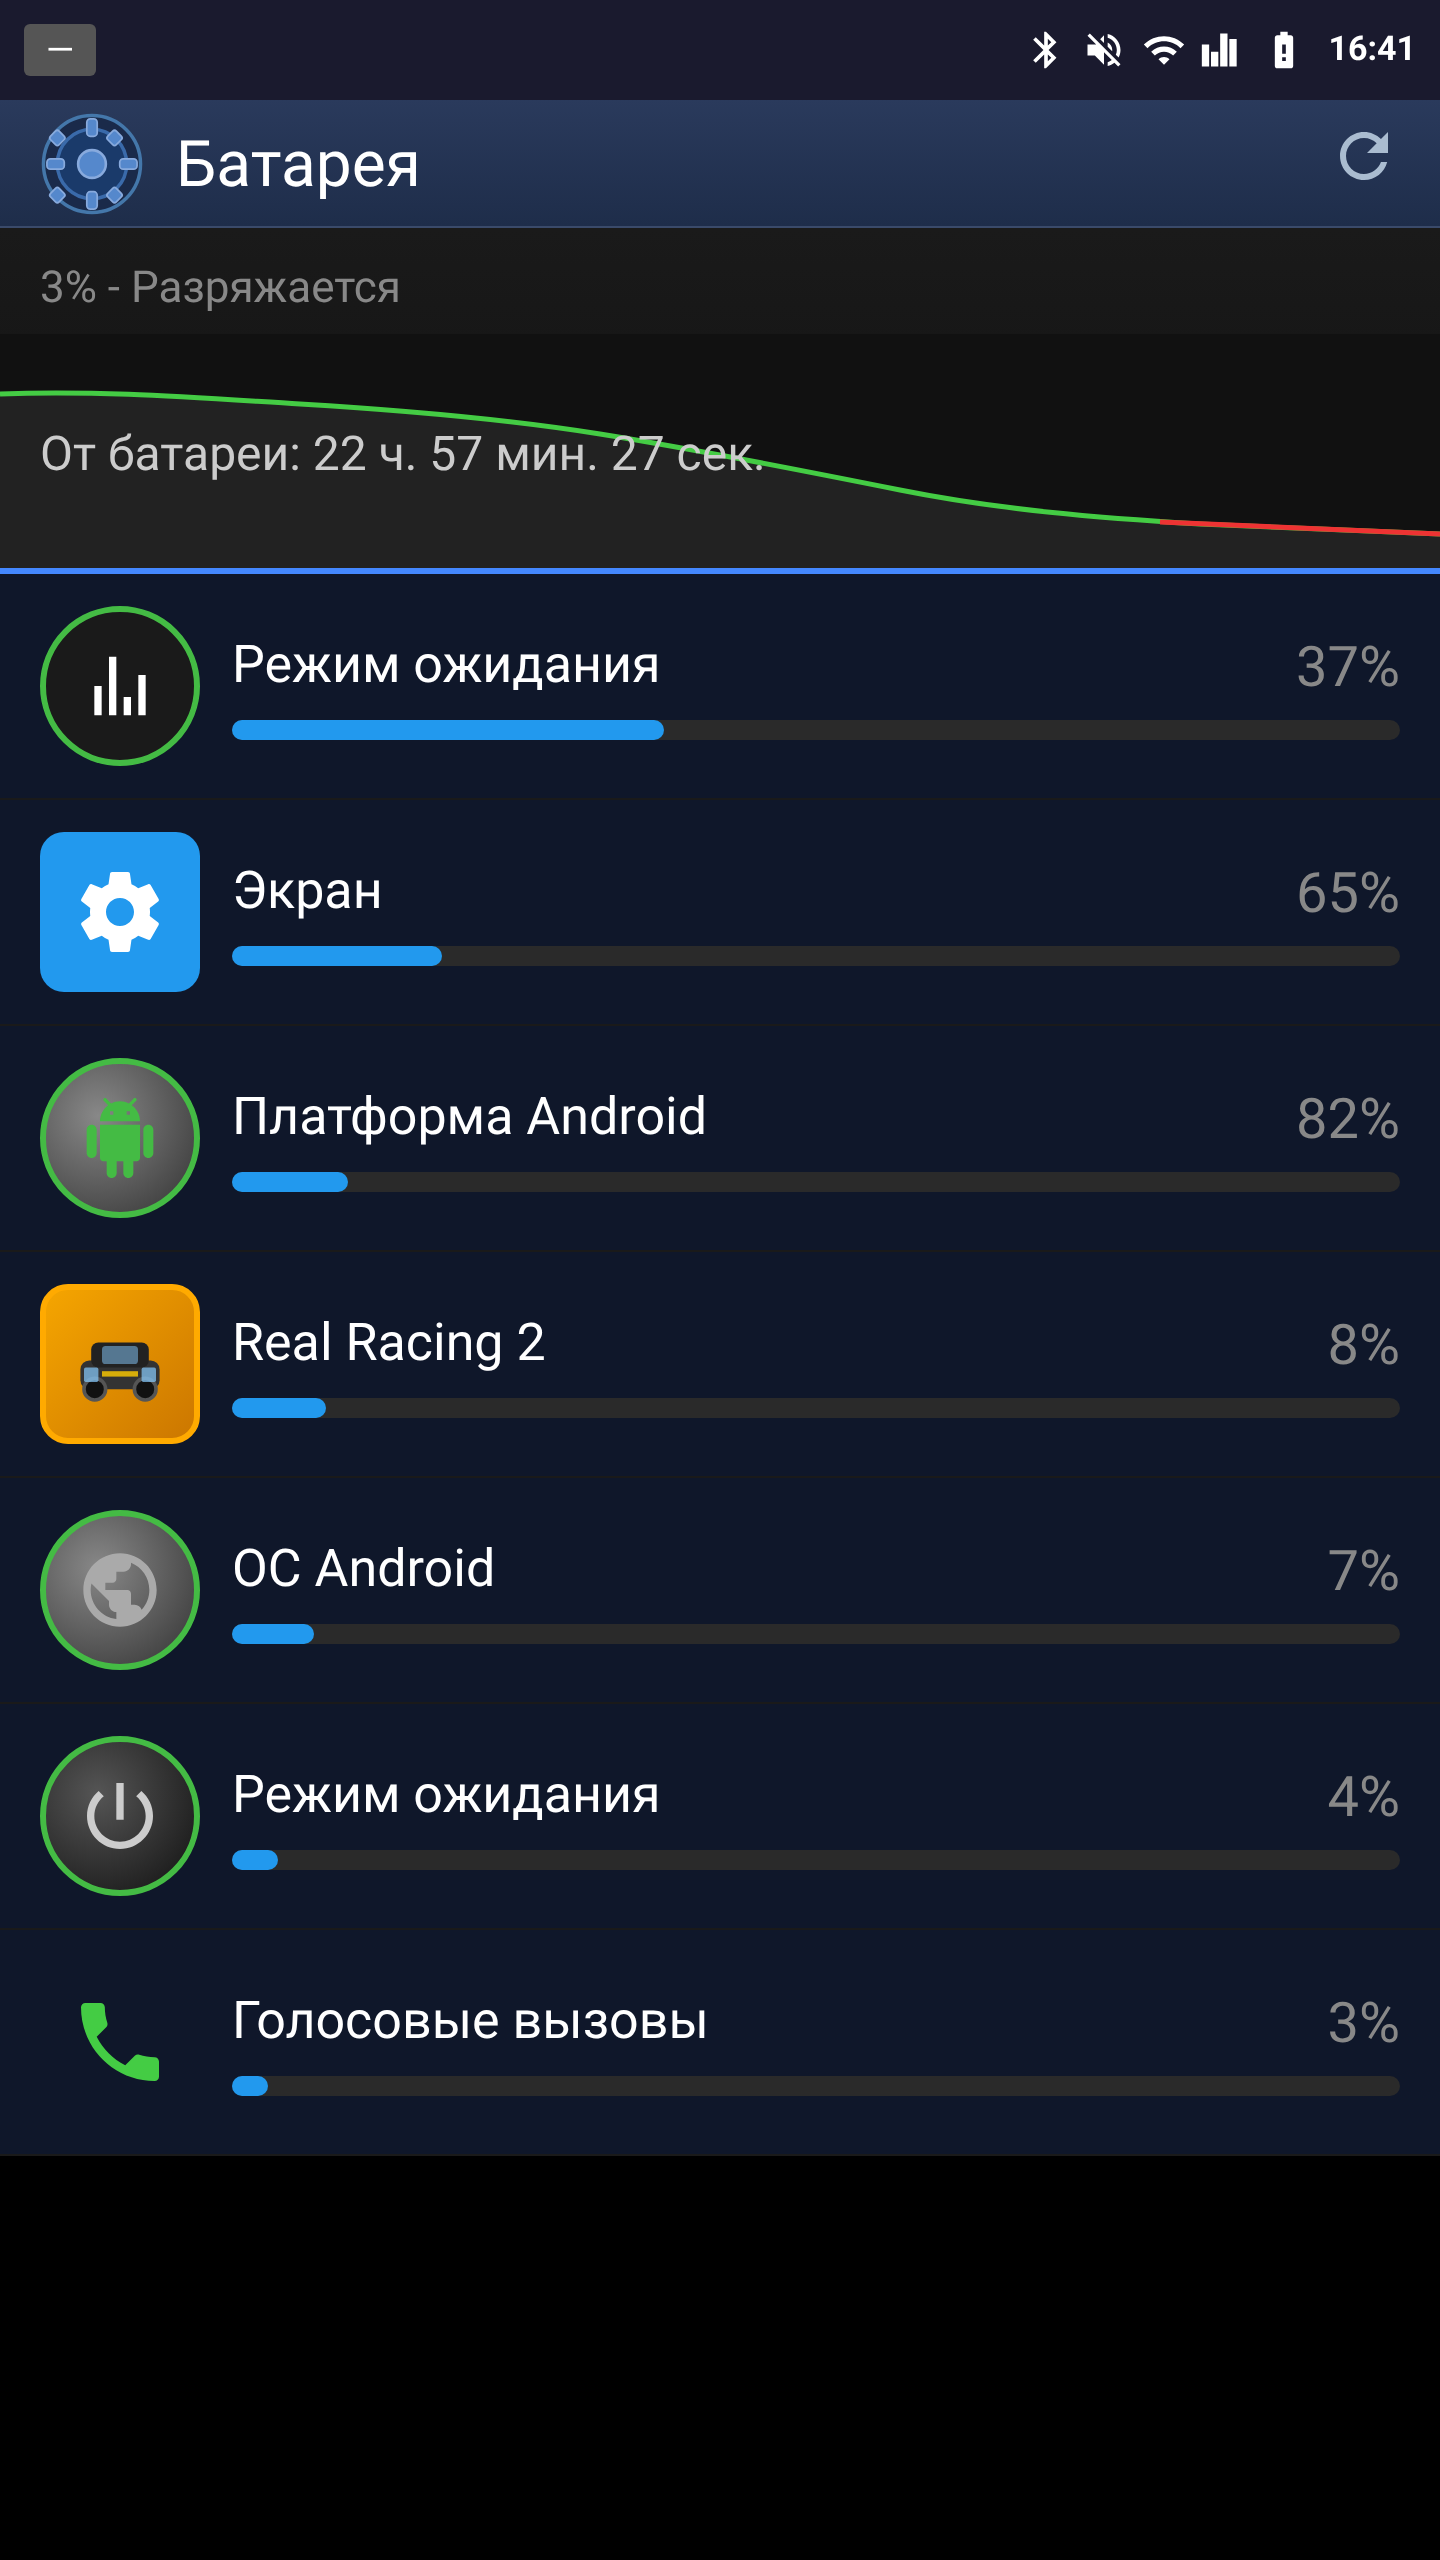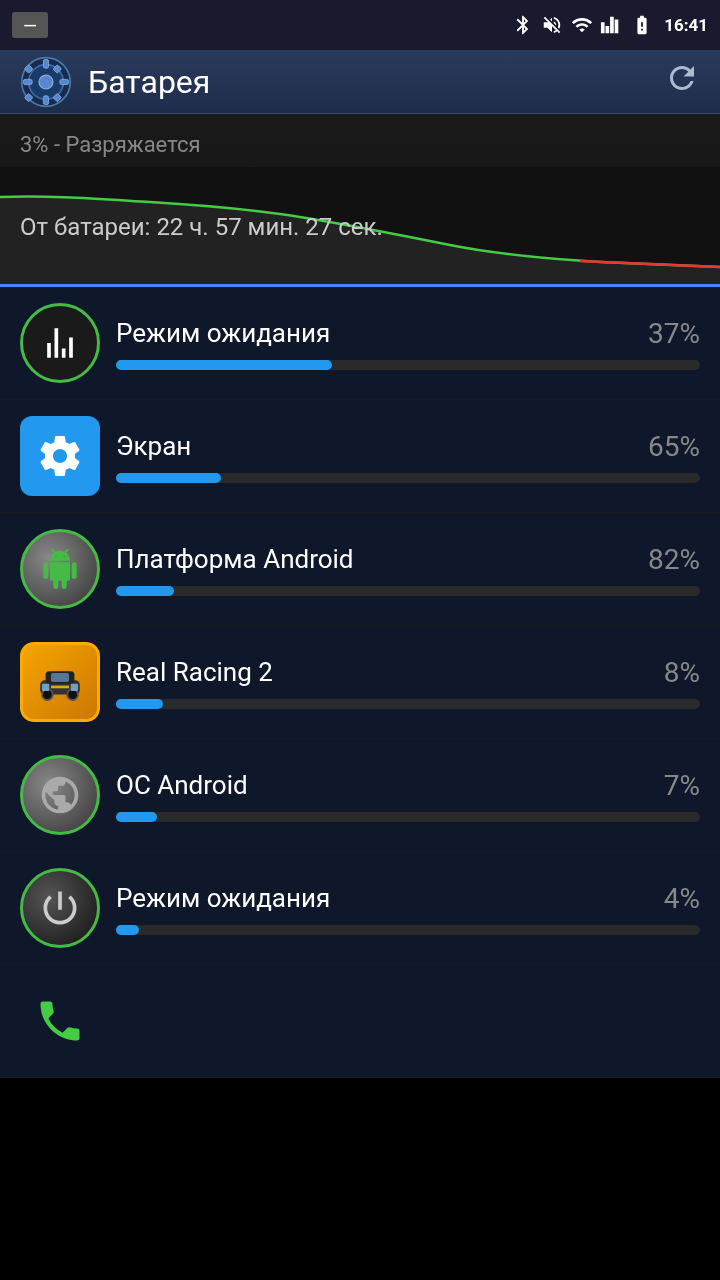--- a/index.html
+++ b/index.html
@@ -457,14 +457,23 @@
   </div>
     </div>
     <div class="item-row">
       <div class="item-icon">
         <div class="icon-voice" style="width:80px;height:80px;display:flex;align-items:center;justify-content:center;">
       <svg width="52" height="52" viewBox="0 0 24 24" fill="#44cc44">
         <path d="M6.62 10.79c1.44 2.83 3.76 5.14 6.59 6.59l2.2-2.2c.27-.27.67-.36 1.02-.24 1.12.37 2.33.57 3.57.57.55 0 1 .45 1 1V20c0 .55-.45 1-1 1-9.39 0-17-7.61-17-17 0-.55.45-1 1-1h3.5c.55 0 1 .45 1 1 0 1.25.2 2.45.57 3.57.11.35.03.74-.25 1.02l-2.2 2.2z"></path>
       </svg>
     </div>
       </div>
+      <div class="item-content">
+    <div class="item-top">
+      <span class="item-name">Голосовые вызовы</span>
+      <span class="item-pct">3%</span>
+    </div>
+    <div class="progress-bar-bg">
+      <div class="progress-bar-fill" style="width:3%"></div>
+    </div>
+  </div>
     </div>
   </div>
 
 </body></html>

